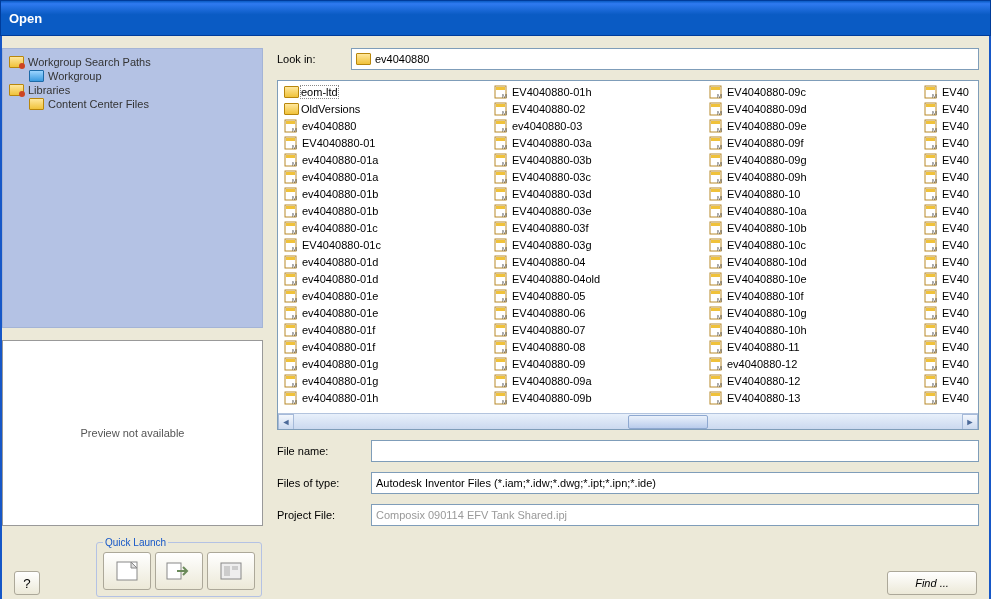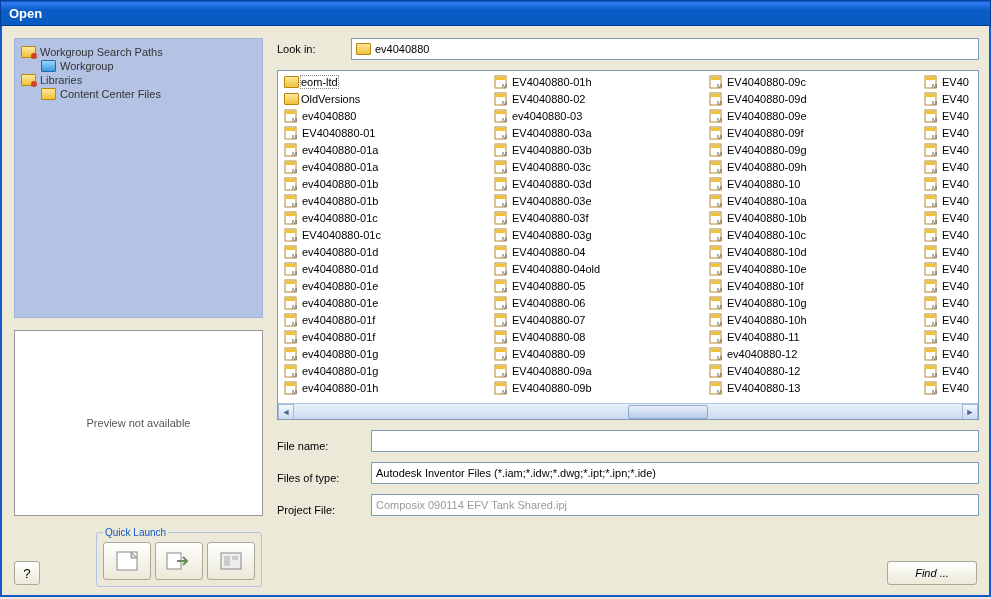--- a/index.html
+++ b/index.html
@@ -1,19 +1,19 @@
 <!DOCTYPE html>
 <html><head>
 <meta charset="utf-8">
 <style>
 * { box-sizing: border-box; margin: 0; padding: 0; }
 body { font-family: "Tahoma", sans-serif; font-size: 11px; background: #ece9d8; width: 991px; height: 599px; overflow: hidden; }
-.titlebar { background: linear-gradient(to bottom, #0a5bc4 0%, #2f7af0 8%, #0a5bc4 40%, #0a5bc4 100%); color: #fff; height: 26px; display: flex; align-items: center; padding: 0 8px; font-weight: bold; font-size: 13px; border: 1px solid #003c9a; }
+.titlebar { background: linear-gradient(to bottom, #0a5bc4 0%, #2f7af0 8%, #0a5bc4 40%, #0a5bc4 100%); color: #fff; height: 36px; display: flex; align-items: center; padding: 0 8px; font-weight: bold; font-size: 13px; border: 1px solid #003c9a; }
 .body { display: flex; height: 490px; background: #ece9d8; border-left: 2px solid #1657c7; border-right: 2px solid #1657c7; }
-.sidebar { width: 270px; padding: 12px 0 0 12px; display: flex; flex-direction: column; }
+.sidebar { width: 270px; padding: 12px 0 0 0; display: flex; flex-direction: column; }
 .tree-box { background: #b4c2e4; border: 1px solid #a4b4d6; height: 280px; padding: 6px 4px; color: #333; font-size: 11px; }
 .tree-row { display: flex; align-items: center; gap: 4px; padding: 1px 2px; }
 .tree-row.indent1 { padding-left: 22px; }
 .folder-ico { width: 15px; height: 12px; background: linear-gradient(#ffe79c, #f0c23a); border: 1px solid #b8860b; border-radius: 1px; position: relative; }
 .folder-ico.blue { background: linear-gradient(#9bd4ff, #3a9ae0); border-color: #1c6aa8; }
 .folder-ico.red::after { content: ""; position: absolute; width: 6px; height: 6px; background: #c42; right: -2px; bottom: -2px; border-radius: 50%; }
 .preview-box { background: #ffffff; border: 1px solid #999; flex: 1; margin-top: 12px; display: flex; align-items: center; justify-content: center; color: #555; font-size: 11px; height: 160px; }
 .main { flex: 1; padding: 12px 10px 0 14px; display: flex; flex-direction: column; }
 .lookin-row { display: flex; align-items: center; gap: 10px; margin-bottom: 10px; }
 .lookin-row label { width: 64px; }
@@ -22,21 +22,21 @@
 .file-grid { display: flex; flex-direction: row; padding: 2px; }
 .file-col { display: flex; flex-direction: column; }
 .file-item { display: flex; align-items: center; gap: 2px; padding: 1px 4px; height: 17px; white-space: nowrap; }
 .file-item .fi-label { font-size: 11px; color: #000; }
 .file-item.selected .fi-label { outline: 1px dotted #888; }
 .icon-file { width: 16px; height: 14px; display: inline-flex; align-items: center; justify-content: center; position: relative; }
 .icon-file svg { width: 16px; height: 14px; }
 .scrollbar-h { position: absolute; bottom: 0; left: 0; right: 0; height: 16px; background: linear-gradient(#e8f0fb, #cbd9ef); border-top: 1px solid #b3c4de; display: flex; }
 .scrollbar-h .arrow { width: 16px; height: 16px; background: linear-gradient(#f3f7fd, #cbd9ef); border: 1px solid #a6bad9; display: flex; align-items: center; justify-content: center; color: #4c6a99; font-size: 9px; }
 .scrollbar-h .thumb { position: absolute; left: 50%; width: 80px; height: 14px; top: 1px; background: linear-gradient(#eaf1fb,#b9ccec); border: 1px solid #8ea8d0; border-radius: 2px; }
-.field-row { display: flex; align-items: flex-end; gap: 10px; margin-top: 10px; }
+.field-row { display: flex; align-items: center; gap: 10px; margin-top: 10px; }
 .field-row label { width: 84px; }
 .field-row .field { flex: 1; background: #fff; border: 1px solid #7f9db9; height: 22px; padding: 2px 4px; font-size: 11px; display: flex; align-items: center; }
 .field-row .field.disabled { color: #999; }
 .footer { border-left: 2px solid #1657c7; border-right: 2px solid #1657c7; border-bottom: 2px solid #1657c7; background: #ece9d8; height: 81px; padding: 4px 12px 8px 12px; display: flex; align-items: flex-end; gap: 8px; }
 .help-btn { width: 26px; height: 24px; border: 1px solid #aca899; background: linear-gradient(#fff, #ece9d8); border-radius: 3px; display: flex; align-items: center; justify-content: center; margin-bottom: 2px; }
 .ql-box { border: 1px solid #b4c2e4; border-radius: 3px; padding: 2px 6px 6px 6px; margin-left: 48px; position: relative; }
 .ql-box legend { color: #1657c7; font-size: 10px; padding: 0 2px; }
 .ql-btns { display: flex; gap: 4px; margin-top: 2px; }
 .ql-btn { width: 48px; height: 38px; border: 1px solid #aca899; border-radius: 3px; background: linear-gradient(#fff,#ece9d8); display: flex; align-items: center; justify-content: center; }
 .find-btn { margin-left: auto; width: 90px; height: 24px; border: 1px solid #aca899; border-radius: 3px; background: linear-gradient(#fff,#ece9d8); font-size: 11px; margin-bottom: 2px; font-style: italic; }

